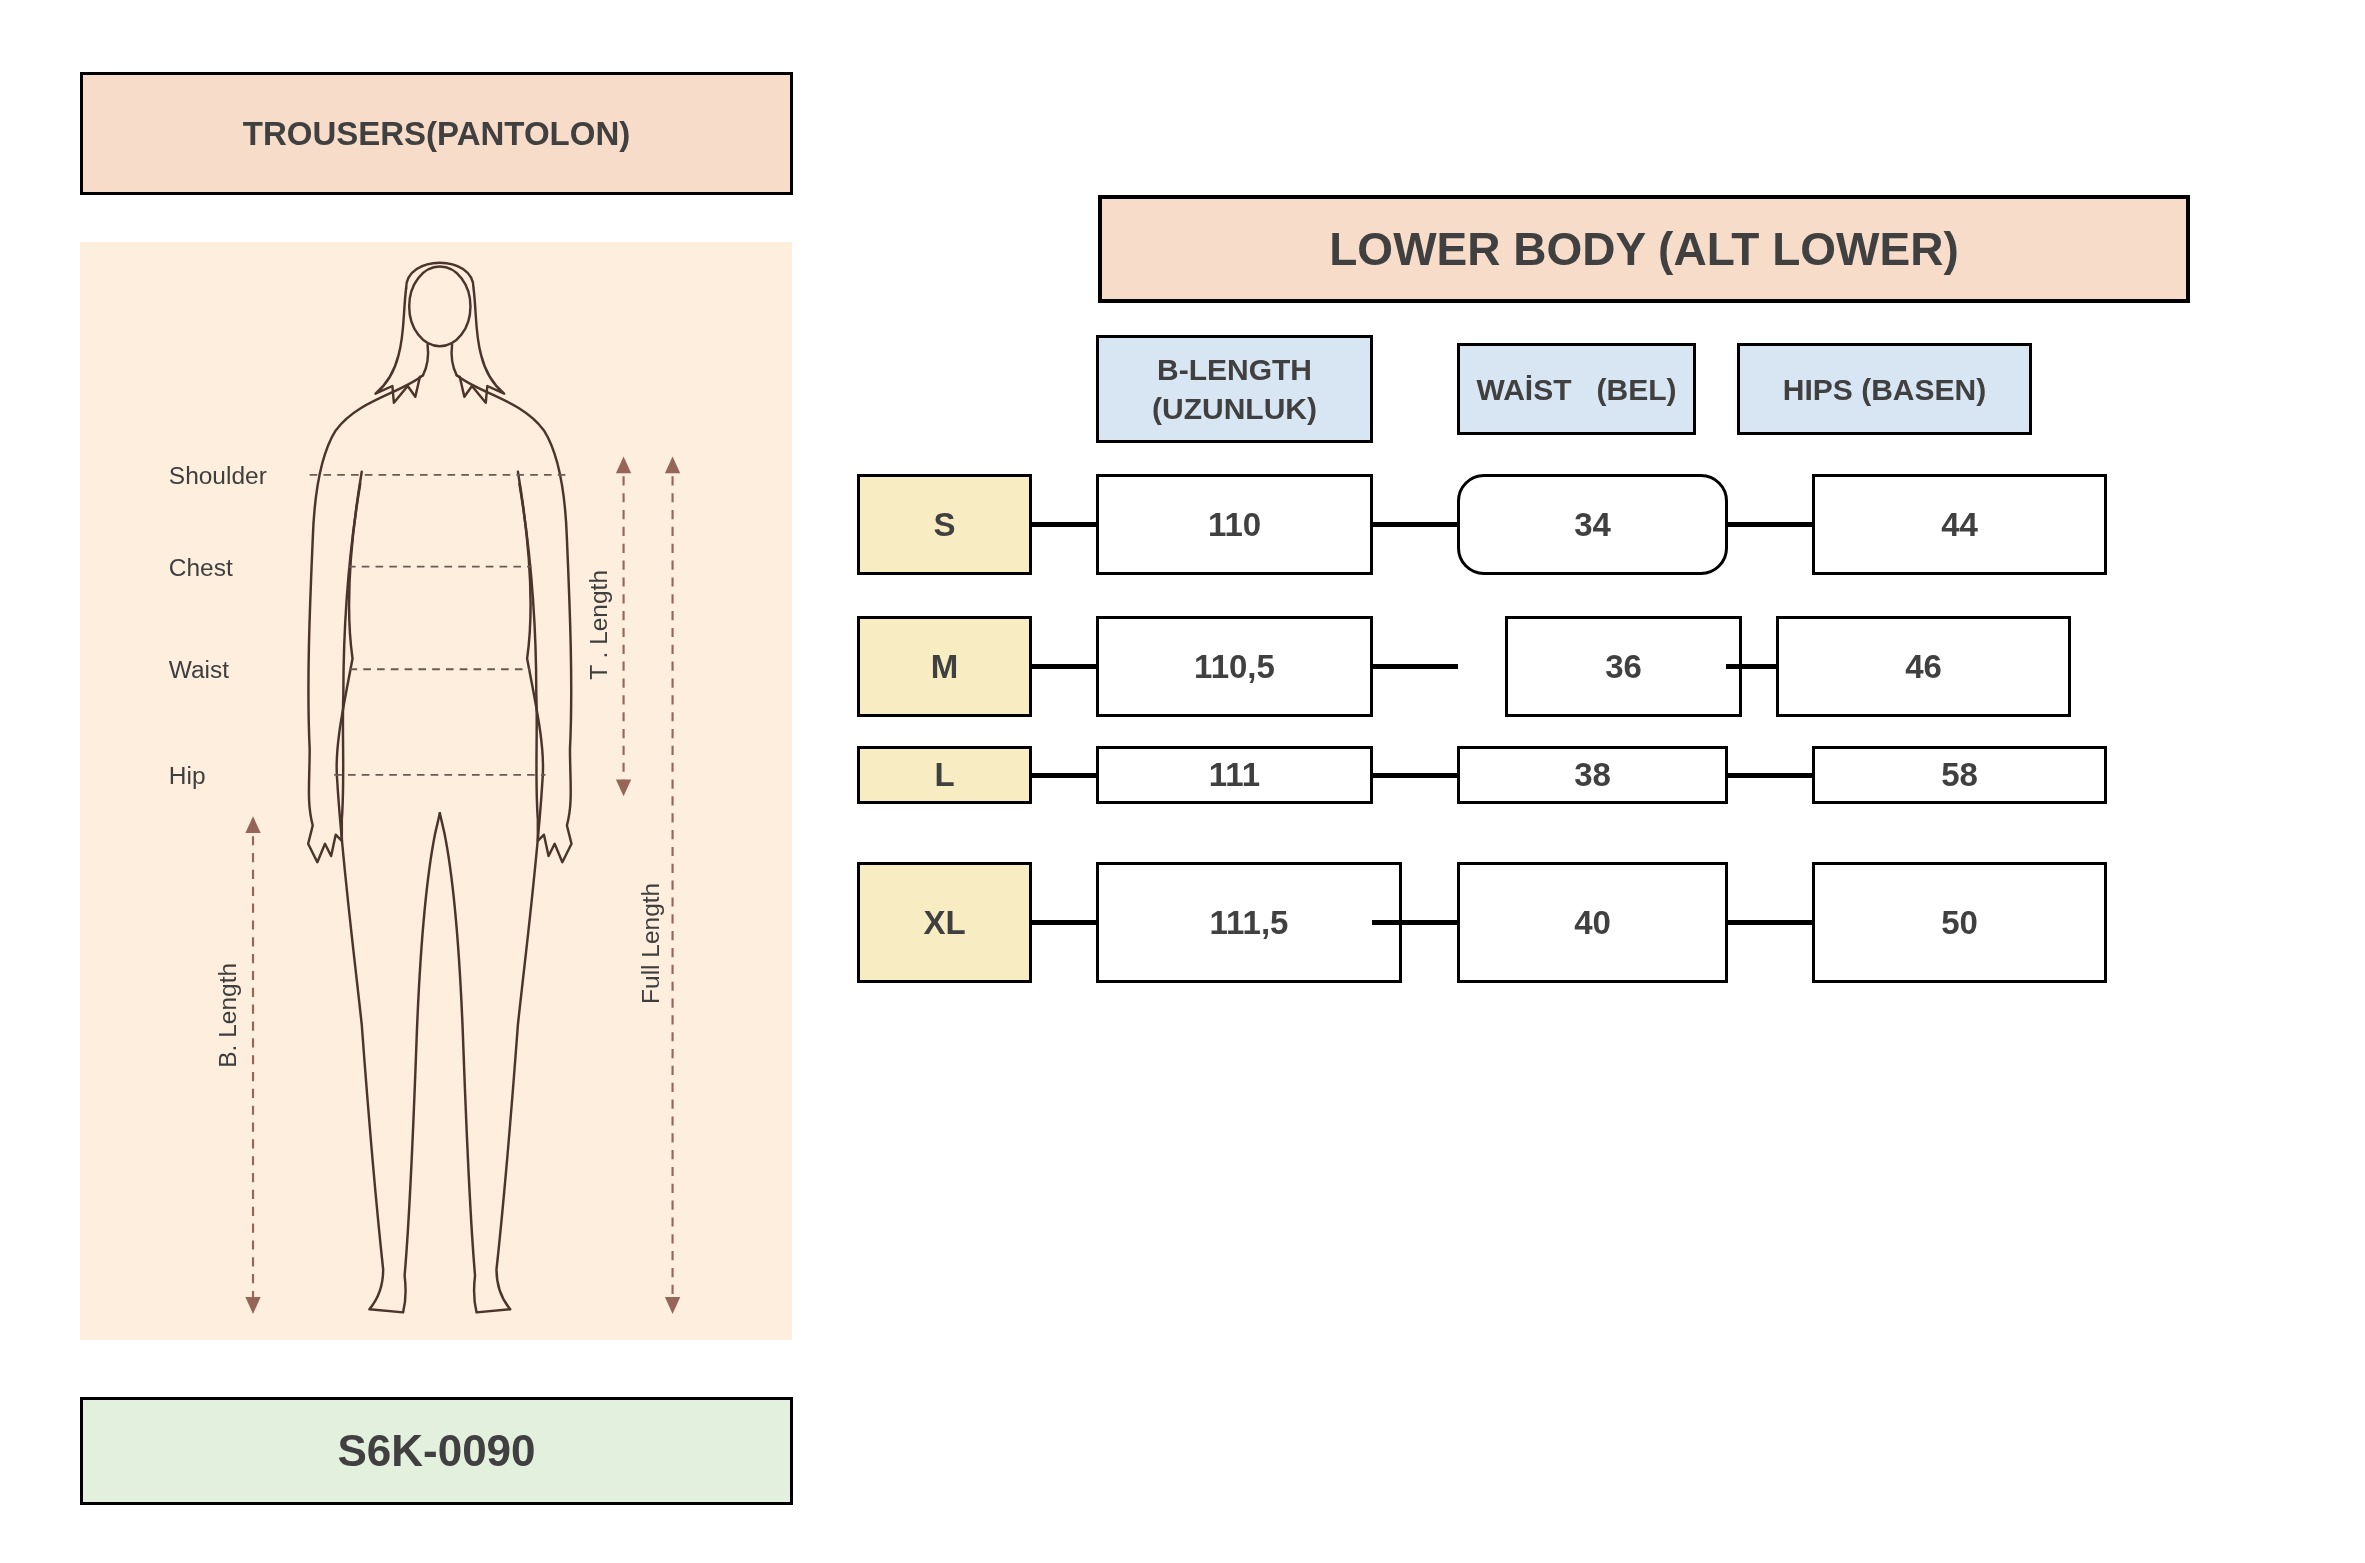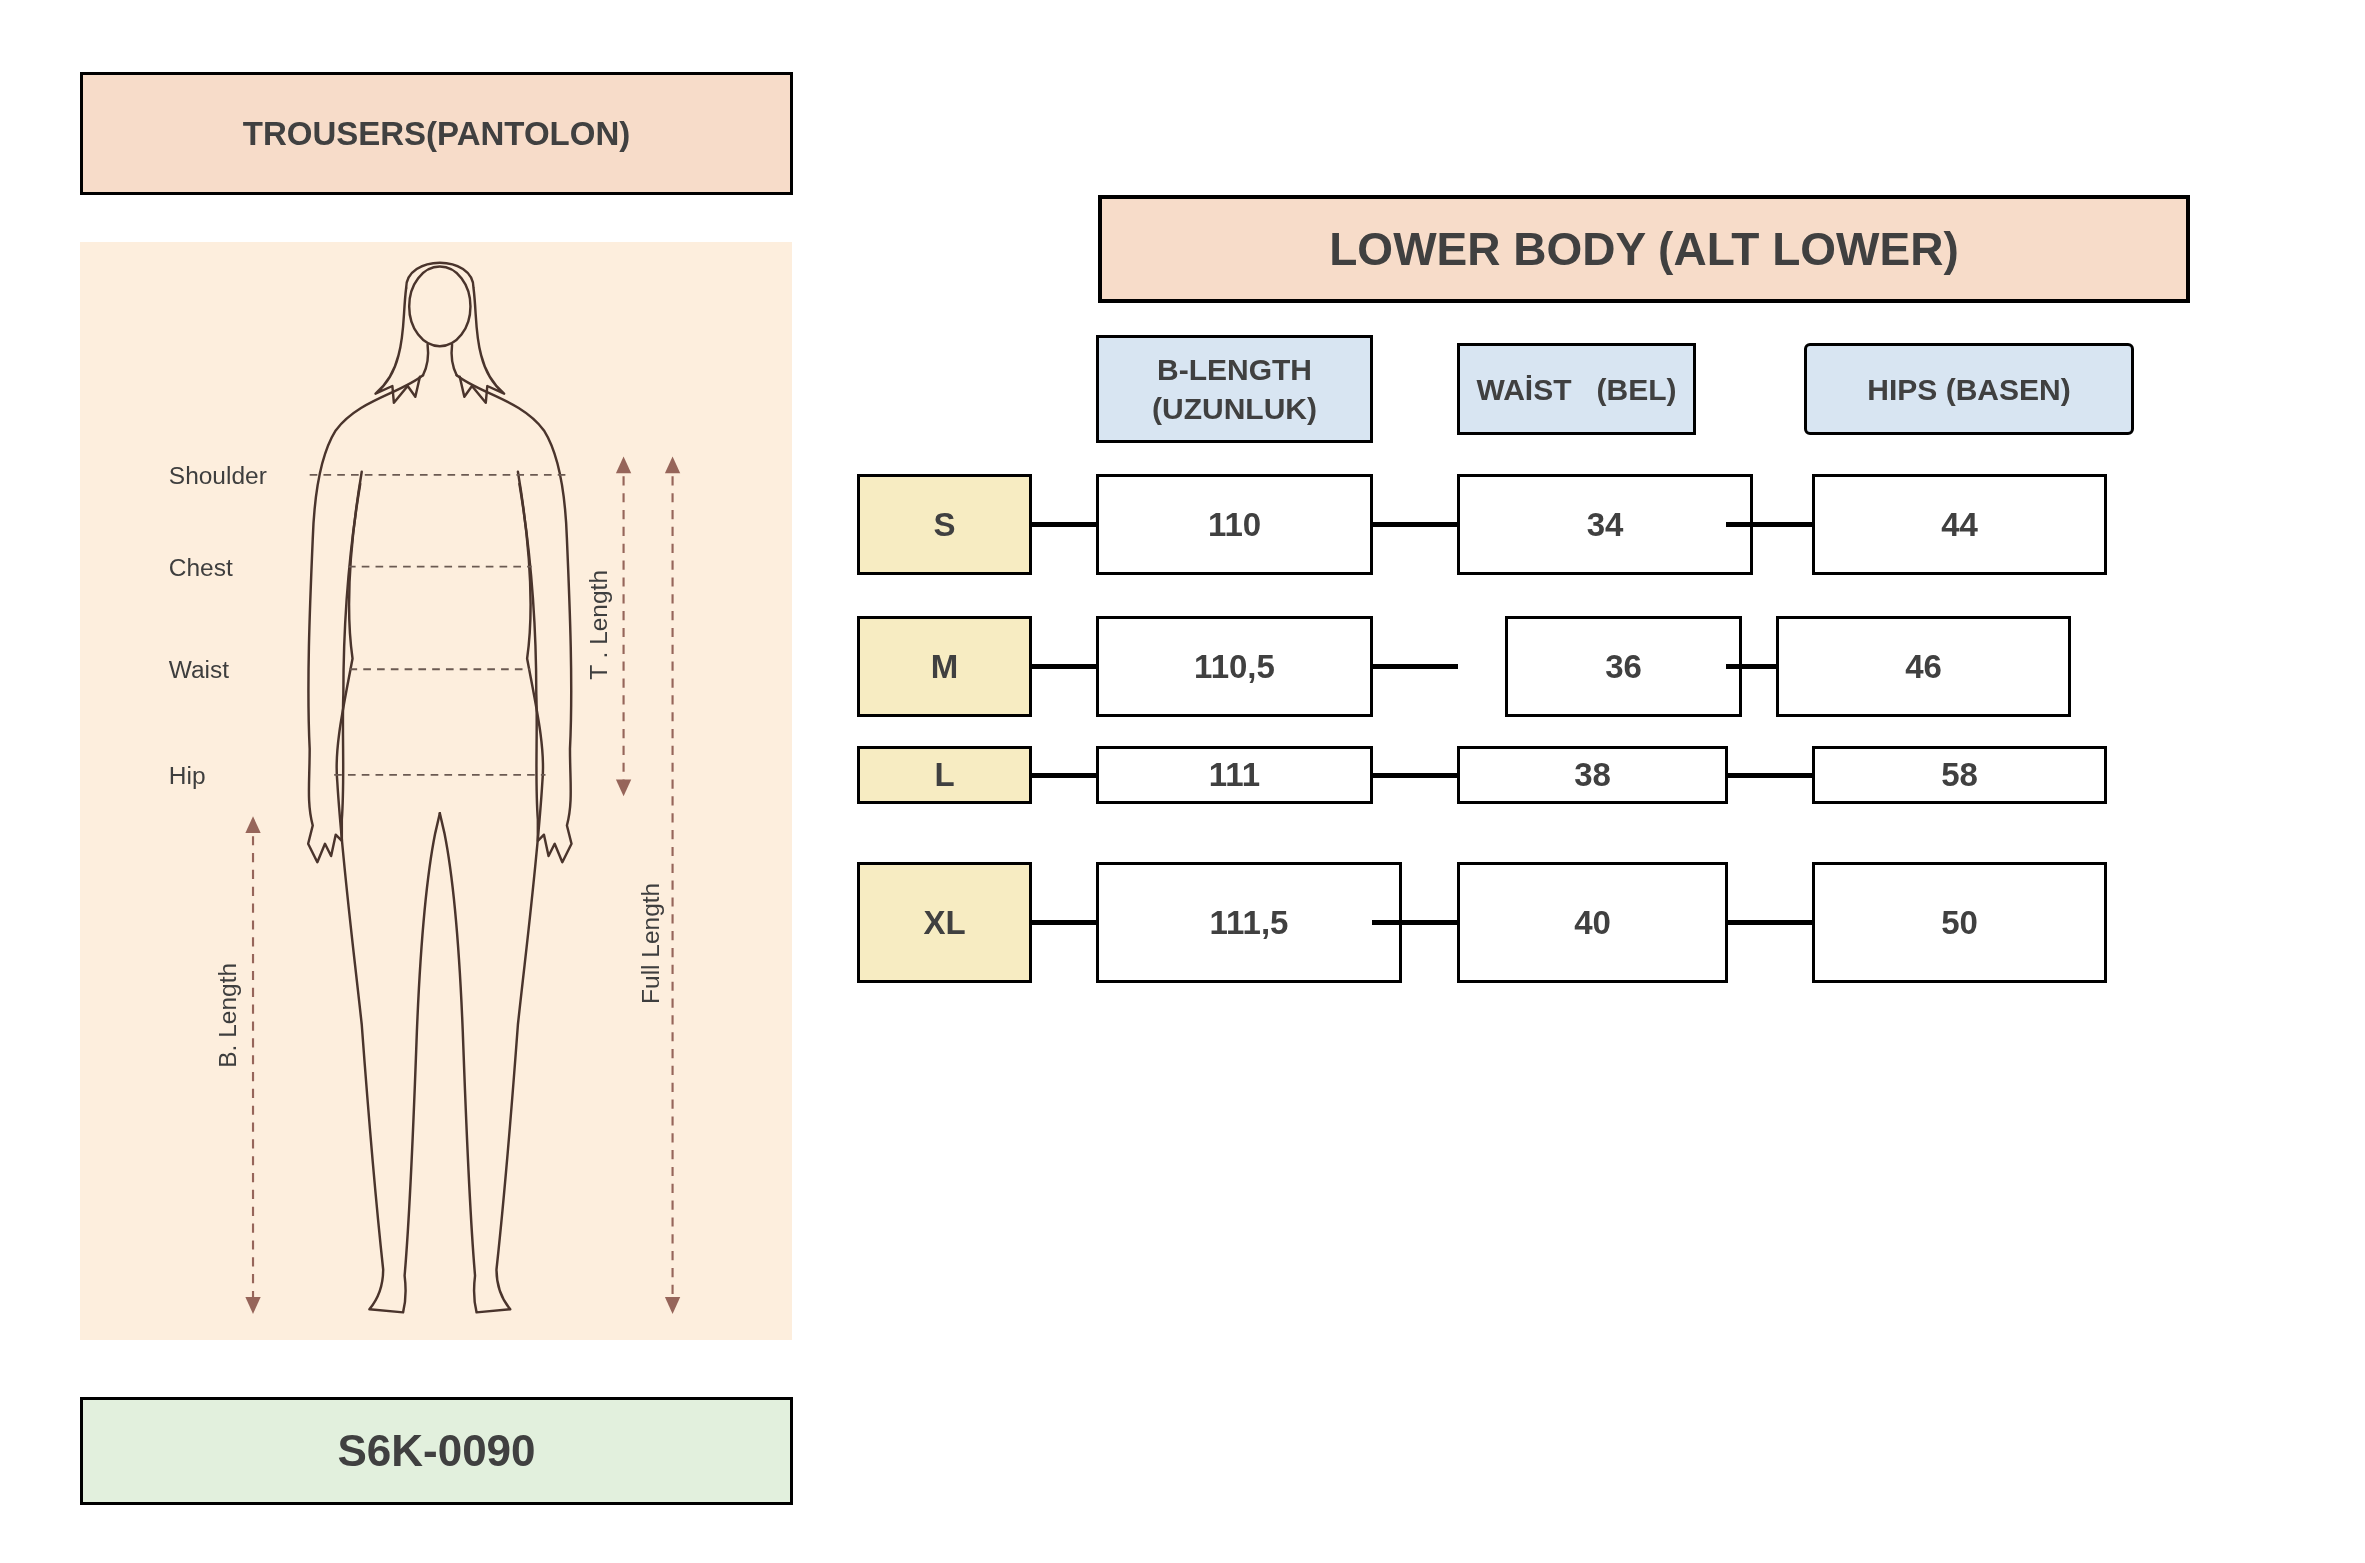--- a/index.html
+++ b/index.html
@@ -121,28 +121,28 @@
     </svg>
   </div>
 
   <div class="box code-box">S6K-0090</div>
 
   <div class="box table-title">LOWER BODY (ALT LOWER)</div>
 
   <div class="box col-header" style="left:1096px; top:335px; width:277px; height:108px;">B-LENGTH
 (UZUNLUK)</div>
   <div class="box col-header" style="left:1457px; top:343px; width:239px; height:92px;">WAİST   (BEL)</div>
-  <div class="box col-header" style="left:1804px; top:343px; width:330px; height:92px;border-radius:6px;">HIPS (BASEN)</div>
+  <div class="box col-header" style="left:1737px; top:343px; width:295px; height:92px;">HIPS (BASEN)</div>
 
   <div class="row" style="top:474px; height:101px;">
     <div class="box size-box">S</div>
     <div class="connector" style="left:1032px; width:66px;"></div>
     <div class="box val-box" style="left:1096px; width:277px;">110</div>
     <div class="connector" style="left:1372px; width:86px;"></div>
-    <div class="box val-box" style="left:1457px; width:296px;">34</div>
+    <div class="box val-box" style="left:1457px; width:271px;border-radius:27px;">34</div>
     <div class="connector" style="left:1726px; width:87px;"></div>
     <div class="box val-box" style="left:1812px; width:295px;">44</div>
   </div>
 
   <div class="row" style="top:616px; height:101px;">
     <div class="box size-box">M</div>
     <div class="connector" style="left:1032px; width:66px;"></div>
     <div class="box val-box" style="left:1096px; width:277px;">110,5</div>
     <div class="connector" style="left:1372px; width:86px;"></div>
     <div class="box val-box" style="left:1457px; width:237px;margin-left:48px;">36</div>

